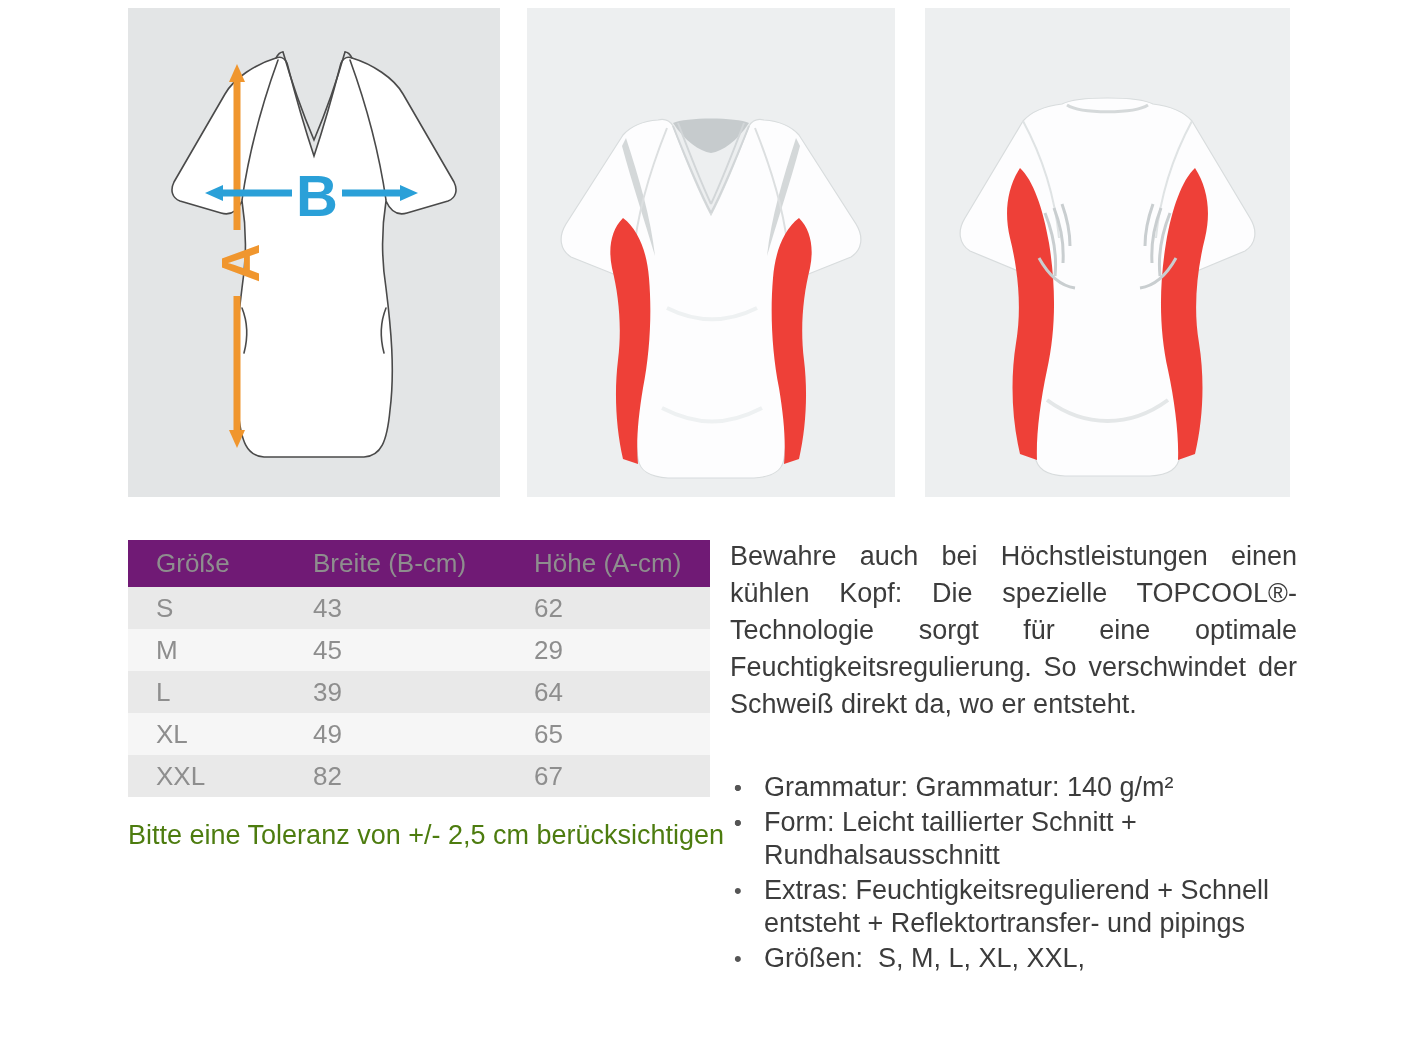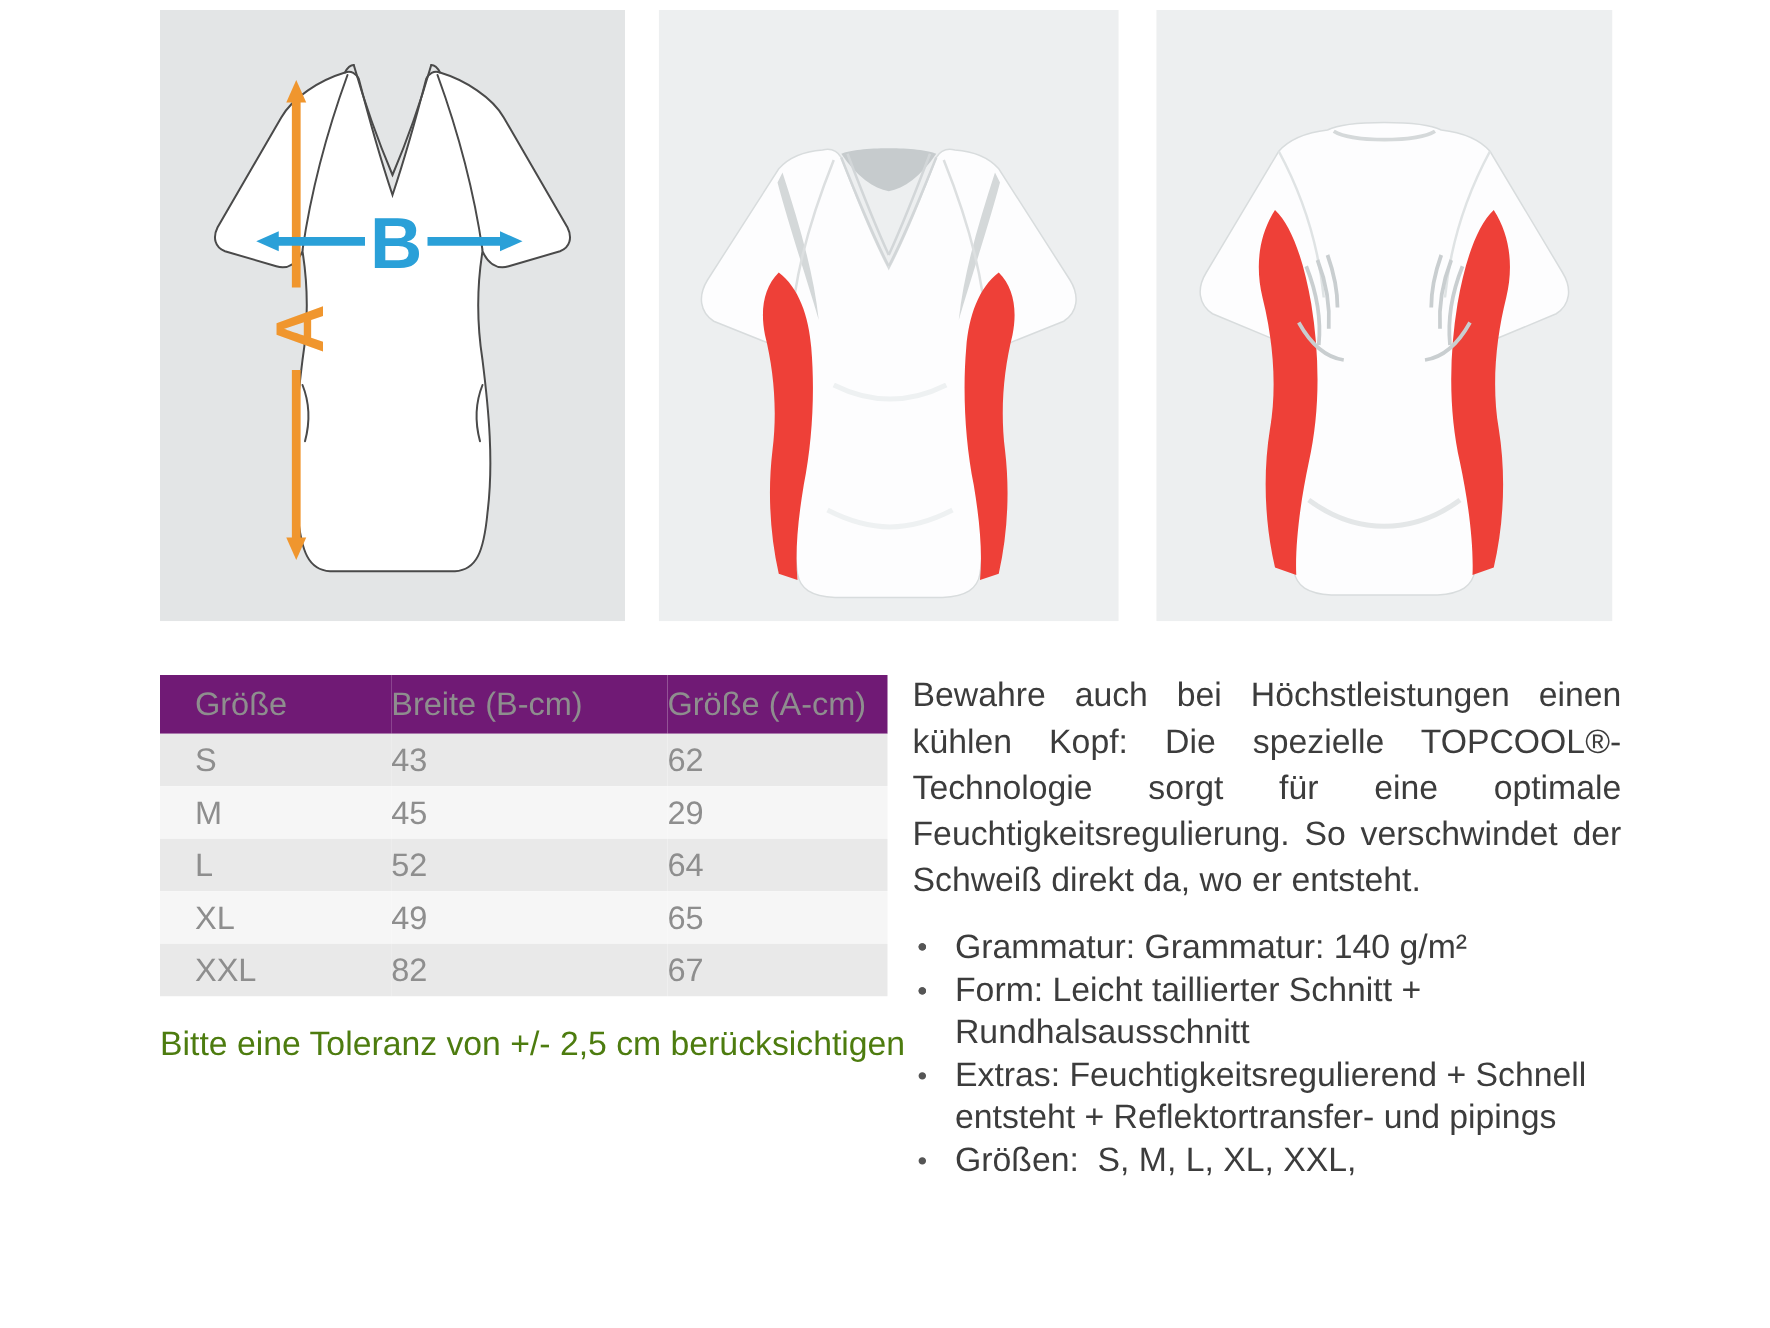--- a/index.html
+++ b/index.html
@@ -36,21 +36,21 @@
     position:absolute;left:128px;top:820px;
     font-size:27px;font-weight:400;color:#4d7c0f;white-space:nowrap;
   }
 
   
   .description{
     position:absolute;left:730px;top:538px;width:567px;
     font-size:27px;font-weight:300;color:#3c3c3c;
   }
   .description .intro{
-    margin:0 0 18px 0;line-height:37px;text-align:justify;
+    margin:0 0 48px 0;line-height:37px;text-align:justify;
   }
   .description ul{list-style:none;margin:0;padding:0;}
   .description li{
     position:relative;padding-left:34px;margin-bottom:2px;line-height:33px;
   }
   .description li .dot{
     position:absolute;left:4px;top:0;font-size:22px;color:#555;
   }
   .description li .txt{white-space:pre-wrap;}
 </style>
@@ -175,37 +175,37 @@
 <table class="size-table">
   <colgroup>
     <col style="width:185px">
       <col style="width:221px">
       <col style="width:176px">
   </colgroup>
   <thead>
     <tr>
       <th>Größe</th>
       <th>Breite (B-cm)</th>
-      <th>Größe (A-cm)</th>
+      <th>Höhe (A-cm)</th>
     </tr>
   </thead>
   <tbody>
       <tr>
         <td>S</td>
         <td>43</td>
         <td>62</td>
       </tr>
       <tr>
         <td>M</td>
         <td>45</td>
         <td>29</td>
       </tr>
       <tr>
         <td>L</td>
-        <td>52</td>
+        <td>39</td>
         <td>64</td>
       </tr>
       <tr>
         <td>XL</td>
         <td>49</td>
         <td>65</td>
       </tr>
       <tr>
         <td>XXL</td>
         <td>82</td>

